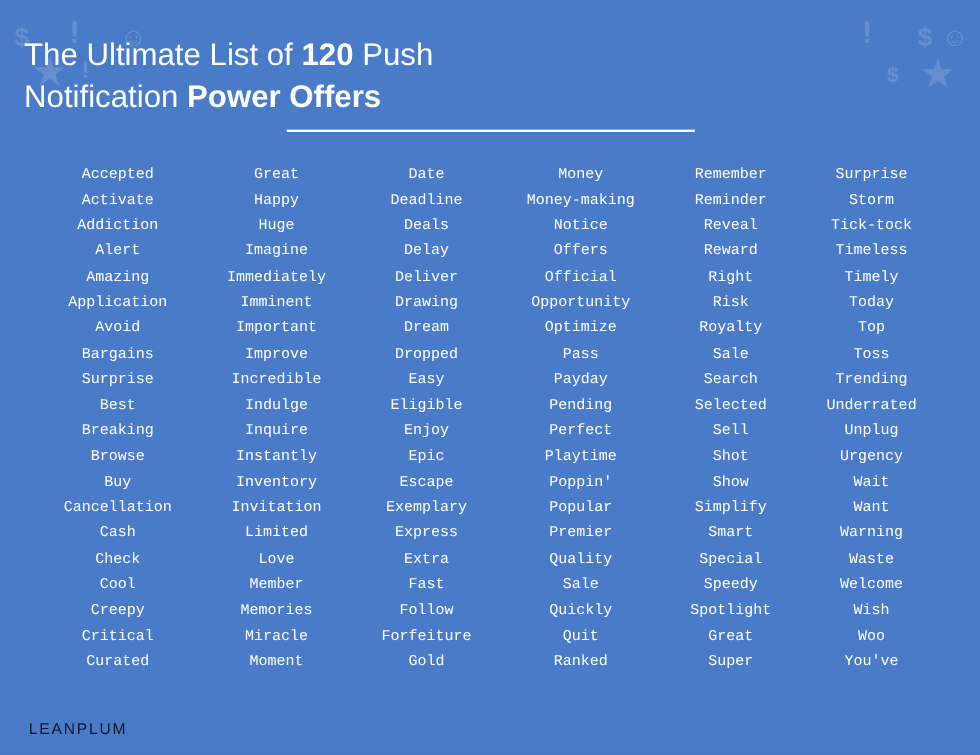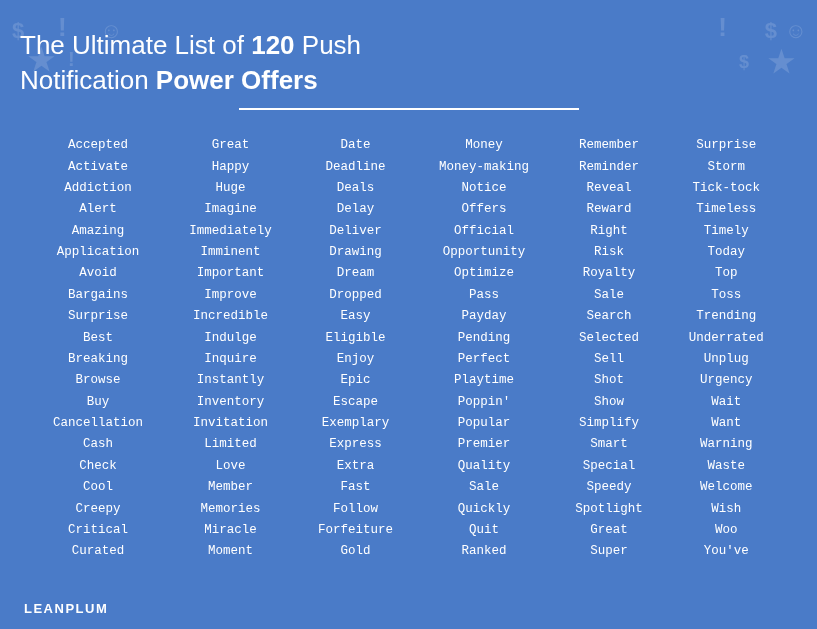--- a/index.html
+++ b/index.html
@@ -71,23 +71,23 @@
       line-height: 1.55;
     }
 
     .footer {
       position: absolute;
       bottom: 12px;
       left: 24px;
     }
 
     .footer-logo {
-      color: #ffffff;
+      color: #0f172a;
       font-size: 13px;
-      font-weight: 700;
+      font-weight: 400;
       letter-spacing: 1.5px;
       text-align: center;
     }
 
     
     .deco-dollar-tl { top: 18px; left: 12px; font-size: 22px; }
     .deco-excl-tl { top: 12px; left: 58px; font-size: 26px; }
     .deco-smiley-tl { top: 18px; left: 100px; font-size: 22px; }
     .deco-star-tl { top: 42px; left: 28px; font-size: 30px; }
     .deco-excl2-tl { top: 48px; left: 68px; font-size: 20px; }

